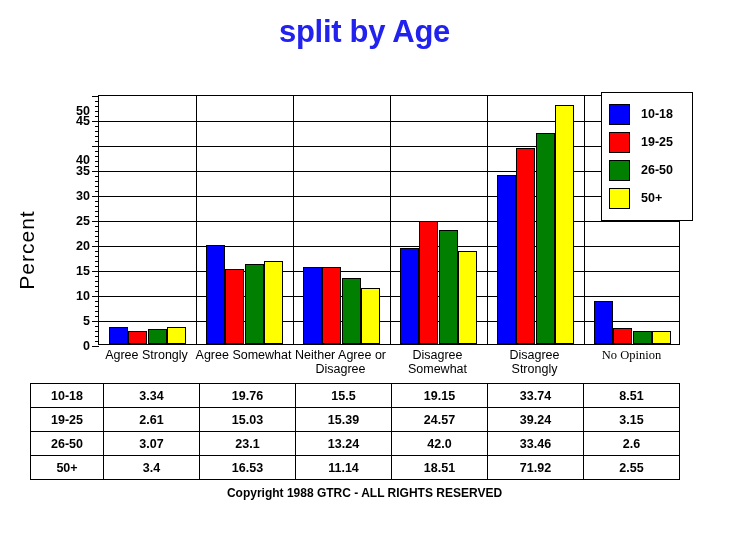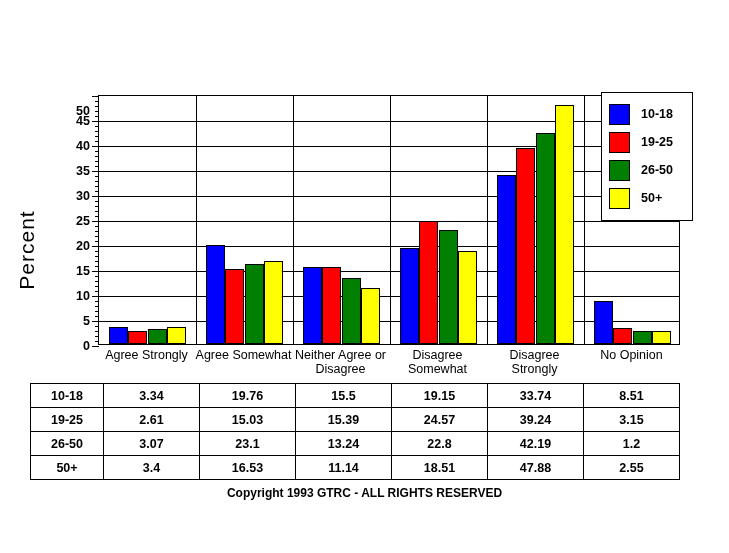--- a/index.html
+++ b/index.html
@@ -179,20 +179,21 @@
     font-weight: bold;
     color: #000;
   }
   #footer .f-line { display: block; white-space: nowrap; }
   #footer sup { font-size: 8px; vertical-align: super; }
 </style>
 </head>
 <body>
 
 <div id="chart-title">
+  <span class="t-line">split by Age</span>
 </div>
 
 <div id="plot-wrap">
 
   <div id="y-axis-title">Percent</div>
 
   <div id="plot-area">
 
   <div class="ytick-major" style="top: 250px;"></div>
       <div class="ylabel" style="top: 250px;">0</div>
@@ -212,21 +213,21 @@
       <div class="ytick-major" style="top: 125px;"></div>
       <div class="ylabel" style="top: 125px;">25</div>
       <div class="hgrid" style="top: 100px;"></div>
       <div class="ytick-major" style="top: 100px;"></div>
       <div class="ylabel" style="top: 100px;">30</div>
       <div class="hgrid" style="top: 75px;"></div>
       <div class="ytick-major" style="top: 75px;"></div>
       <div class="ylabel" style="top: 75px;">35</div>
       <div class="hgrid" style="top: 50px;"></div>
       <div class="ytick-major" style="top: 50px;"></div>
-      <div class="ylabel" style="top: 50px;">40</div>
+      <div class="ylabel" style="top: 64px;">40</div>
       <div class="hgrid" style="top: 25px;"></div>
       <div class="ytick-major" style="top: 25px;"></div>
       <div class="ylabel" style="top: 25px;">45</div>
       <div class="ytick-major" style="top: 0px;"></div>
       <div class="ylabel" style="top: 15px;">50</div>
       <div class="ytick-minor" style="top: 245px;"></div>
       <div class="ytick-minor" style="top: 240px;"></div>
       <div class="ytick-minor" style="top: 235px;"></div>
       <div class="ytick-minor" style="top: 230px;"></div>
       <div class="ytick-minor" style="top: 220px;"></div>
@@ -308,21 +309,21 @@
         <div>Disagree</div>
       </div>
       <div class="catlabel" style="left: 389px; width: 97px;">
         <div>Disagree</div>
         <div>Somewhat</div>
       </div>
       <div class="catlabel" style="left: 486px; width: 97px;">
         <div>Disagree</div>
         <div>Strongly</div>
       </div>
-      <div class="catlabel" style="left: 583px; width: 97px;">
+      <div class="catlabel" style="left: 583px; width: 97px; font-family: Liberation Serif, serif;">
         <div>No Opinion</div>
       </div>
     </div>
 
   <div id="legend">
       <div class="legend-row">
         <div class="legend-swatch" style="background: rgb(0, 0, 255);"></div>
         <div class="legend-label">10-18</div>
       </div>
       <div class="legend-row">
@@ -358,31 +359,31 @@
         <td>15.39</td>
         <td>24.57</td>
         <td>39.24</td>
         <td>3.15</td>
       </tr>
       <tr>
         <td class="rowhead">26-50</td>
         <td>3.07</td>
         <td>23.1</td>
         <td>13.24</td>
-        <td>22.8</td>
-        <td>42.19</td>
-        <td>1.2</td>
+        <td>42.0</td>
+        <td>33.46</td>
+        <td>2.6</td>
       </tr>
       <tr>
         <td class="rowhead">50+</td>
         <td>3.4</td>
         <td>16.53</td>
         <td>11.14</td>
         <td>18.51</td>
-        <td>47.88</td>
+        <td>71.92</td>
         <td>2.55</td>
       </tr>
     </tbody>
 </table>
 
 <div id="footer">
-  <span class="f-line">Copyright 1993 GTRC - ALL RIGHTS RESERVED</span>
+  <span class="f-line">Copyright 1988 GTRC - ALL RIGHTS RESERVED</span>
 </div>
 
 </body></html>

